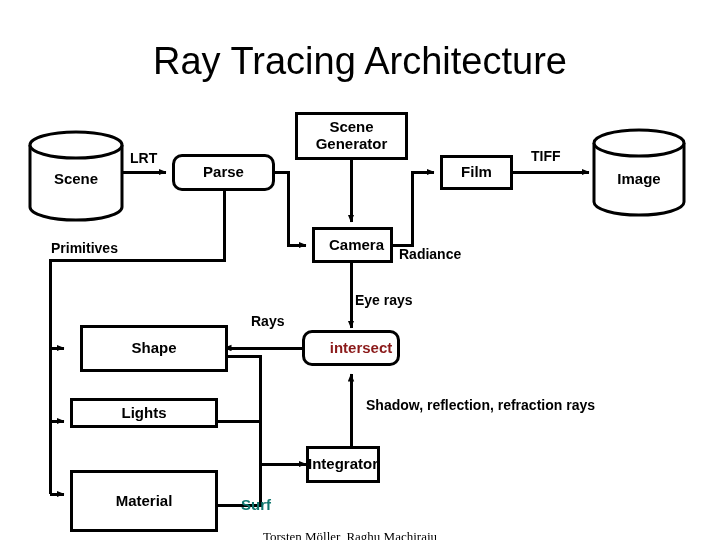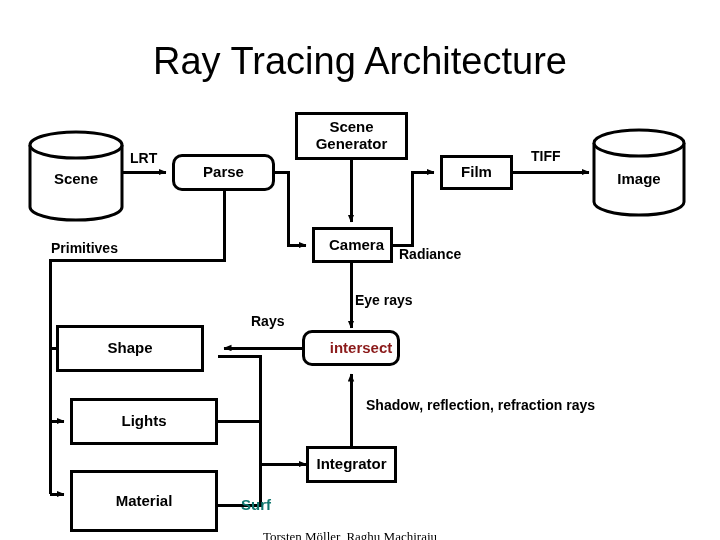--- a/index.html
+++ b/index.html
@@ -160,33 +160,33 @@
 </div>
 
 <div class="node" style="left:440px; top:155px; width:73px; height:35px;">
   <span>Film</span>
 </div>
 
 <div class="node rounded" id="intersect-node" style="left:302px; top:330px; width:98px; height:36px;">
   <span>intersect</span>
 </div>
 
-<div class="node" style="left:56px; top:325px; width:148px; height:47px;">
+<div class="node" style="left:80px; top:325px; width:148px; height:47px;">
   <span>Shape</span>
 </div>
 
-<div class="node" style="left:70px; top:398px; width:148px; height:47px;">
+<div class="node" style="left:70px; top:398px; width:148px; height:30px;">
   <span>Lights</span>
 </div>
 
 <div class="node" style="left:70px; top:470px; width:148px; height:62px;">
   <span>Material</span>
 </div>
 
-<div class="node" style="left:306px; top:446px; width:91px; height:37px;">
+<div class="node" style="left:306px; top:446px; width:74px; height:37px;">
   <span>Integrator</span>
 </div>
 
 <div class="label" style="left:130px; top:150px;">LRT</div>
 
 <div class="label" style="left:51px; top:240px;">Primitives</div>
 
 <div class="label" style="left:399px; top:246px;">Radiance</div>
 
 <div class="label" style="left:531px; top:148px;">TIFF</div>

